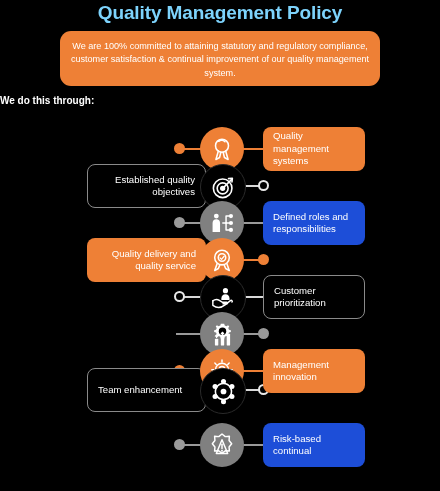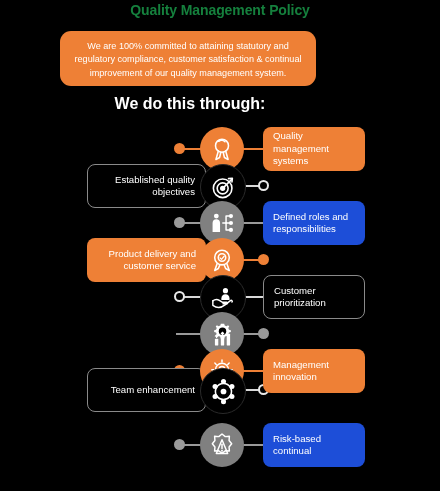--- a/index.html
+++ b/index.html
@@ -9,46 +9,45 @@
     font-family:"Liberation Sans", sans-serif;
     overflow:hidden;
     position:relative;
   }
   #page{position:relative;width:440px;height:491px;}
 
   
   .title{
     position:absolute;left:0;top:2px;width:440px;
     text-align:center;
-    color:#15803d;
-    font-size:14px;
+    color:#7dd3fc;
+    font-size:19px;
     font-weight:bold;
     letter-spacing:-0.1px;
   }
   .banner{
     position:absolute;left:60px;top:31px;
-    width:256px;height:55px;
+    width:320px;height:55px;
     background:#ee8036;
     border-radius:11px;
     box-sizing:border-box;
     display:flex;align-items:center;justify-content:center;
     padding:3px 9px 0 9px;
   }
   .banner-text{
     color:#ffffff;
     font-size:9.1px;
     line-height:13.2px;
     text-align:center;
     font-weight:500;
   }
   .subhead{
     position:absolute;left:0;top:95px;width:380px;
-    text-align:center;
     color:#ffffff;
-    font-size:16px;
+    font-size:10px;
     font-weight:bold;
   }
 
   
   .row{
     position:absolute;
     left:0;width:440px;height:56px;
   }
   
   .circle{
@@ -80,21 +79,21 @@
   .box-text{
     color:#ffffff;
     font-size:9.6px;
     line-height:12.4px;
     font-weight:400;
   }
   
   .box.right{left:263px;width:102px;justify-content:flex-start;}
   .box.right .box-text{text-align:left;}
   
-  .box.left{left:87px;width:119px;justify-content:flex-end;}
+  .box.left{left:87px;width:119px;}
   .box.left .box-text{text-align:right;}
 
   
   .conn{
     position:absolute;top:27px;height:2px;z-index:2;
   }
   .conn.toright{left:236px;width:32px;}
   .conn.toleft{left:176px;width:32px;}
   .conn.orange{background:#ee8036;}
   .conn.gray{background:#9a9a9a;}
@@ -196,21 +195,21 @@
     <div class="circle orange">
     <svg width="26" height="26" viewBox="0 0 32 32" fill="none" stroke="#fff" stroke-width="1.9" stroke-linecap="round" stroke-linejoin="round">
       <circle cx="16" cy="13" r="9"></circle>
       <circle cx="16" cy="13" r="4.6"></circle>
       <path d="M13.6 13.4 L15.4 15.2 L18.6 11.4" stroke-width="1.6"></path>
       <path d="M10 20.5 L7 29 L11.5 26.5 L13.4 22"></path>
       <path d="M22 20.5 L25 29 L20.5 26.5 L18.6 22"></path>
     </svg>
         </div>
     <div class="box left orange">
-      <span class="box-text">Product delivery and customer service</span>
+      <span class="box-text">Quality delivery and quality service</span>
     </div>
       </div>
       <div class="row" style="top: 269px;">
     <div class="stub left dark"></div>
     <div class="dot left dark"></div>
     <div class="conn toright dark"></div>
     <div class="circle dark">
     <svg width="26" height="26" viewBox="0 0 32 32" fill="none" stroke="#fff" stroke-width="1.8" stroke-linecap="round" stroke-linejoin="round">
       <circle cx="19" cy="7" r="3.2" fill="#fff" stroke="none"></circle>
       <path d="M19 11.5c-3.2 0-5 2.1-5 4.9v2.1h10v-2.1c0-2.8-1.8-4.9-5-4.9z" fill="#fff" stroke="none"></path>

